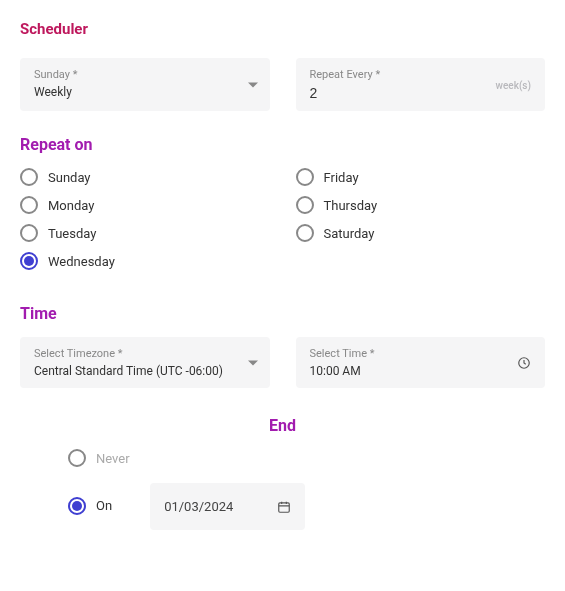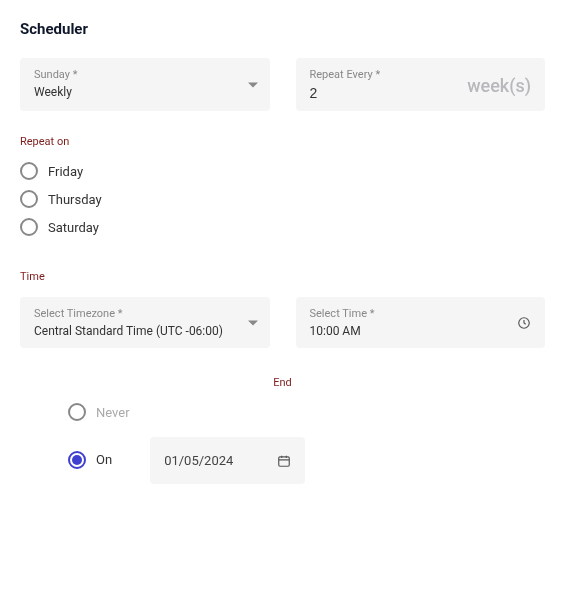--- a/index.html
+++ b/index.html
@@ -12,21 +12,21 @@
       font-size: 13px;
       color: #333;
       background: #fff;
       width: 565px;
       height: 591px;
       padding: 20px;
     }
     .title {
       font-size: 15px;
       font-weight: 700;
-      color: #0f172a;
+      color: #be185d;
       margin-bottom: 20px;
     }
     .row {
       display: flex;
       gap: 26px;
       margin-bottom: 24px;
     }
     .field {
       background: #f5f5f6;
       border-radius: 4px;
@@ -55,40 +55,41 @@
       background: transparent;
       border: none;
       outline: none;
       width: 40px;
     }
     .field-unit {
       position: absolute;
       right: 14px;
       top: 50%;
       transform: translateY(-50%);
-      font-size: 18px;
+      font-size: 10px;
       color: #b8b8bc;
       font-weight: 500;
     }
     .dropdown-caret {
       position: absolute;
       right: 12px;
       top: 50%;
       transform: translateY(-50%);
       width: 0;
       height: 0;
       border-left: 5px solid transparent;
       border-right: 5px solid transparent;
       border-top: 5px solid #888;
     }
     .section-label {
-      font-size: 11px;
-      color: #7f1d1d;
+      font-size: 16px;
+      color: #a21caf;
       margin-bottom: 14px;
       margin-top: 14px;
+      font-weight: bold;
     }
     .days-grid {
       display: flex;
       gap: 26px;
       margin-bottom: 24px;
     }
     .days-col {
       flex: 1;
     }
     .radio-row {
@@ -190,20 +191,38 @@
   <div class="field">
     <span class="field-label">Repeat Every *</span>
     <input class="field-input" value="2" style="">
     <span class="field-unit">week(s)</span>
   </div>
 </div>
 
 <div class="section-label">Repeat on</div>
 
 <div class="days-grid">
+  <div class="days-col">
+    <div class="radio-row">
+      <span class="radio-circle"></span>
+      <span class="radio-label">Sunday</span>
+    </div>
+    <div class="radio-row">
+      <span class="radio-circle"></span>
+      <span class="radio-label">Monday</span>
+    </div>
+    <div class="radio-row">
+      <span class="radio-circle"></span>
+      <span class="radio-label">Tuesday</span>
+    </div>
+    <div class="radio-row">
+      <span class="radio-circle selected"></span>
+      <span class="radio-label">Wednesday</span>
+    </div>
+  </div>
   <div class="days-col">
     <div class="radio-row">
       <span class="radio-circle"></span>
       <span class="radio-label">Friday</span>
     </div>
     <div class="radio-row">
       <span class="radio-circle"></span>
       <span class="radio-label">Thursday</span>
     </div>
     <div class="radio-row">
@@ -239,21 +258,21 @@
   <div class="end-row radio-row">
     <span class="radio-circle"></span>
     <span class="radio-label muted">Never</span>
   </div>
   <div class="end-row">
     <div class="radio-row" style="margin-bottom:0;">
       <span class="radio-circle selected"></span>
       <span class="radio-label">On</span>
     </div>
     <div class="date-field">
-      <span class="date-value">01/05/2024</span>
+      <span class="date-value">01/03/2024</span>
       <span class="calendar-icon">
         <svg width="14" height="14" viewBox="0 0 24 24" fill="none" stroke="#555" stroke-width="2">
           <rect x="3" y="5" width="18" height="16" rx="2"></rect>
           <path d="M3 10h18M8 3v4M16 3v4"></path>
         </svg>
       </span>
     </div>
   </div>
 </div>
 

